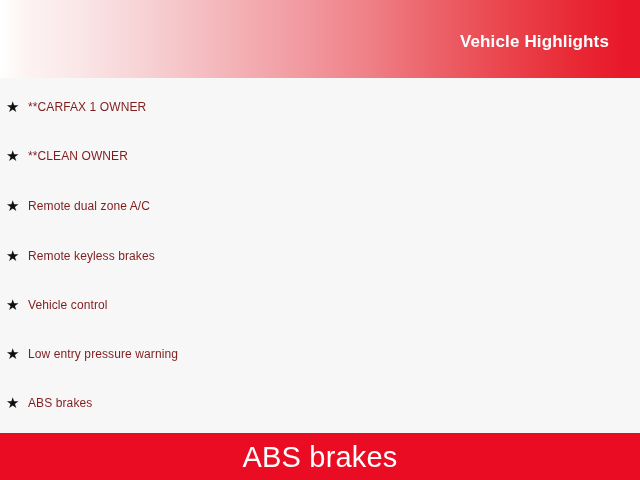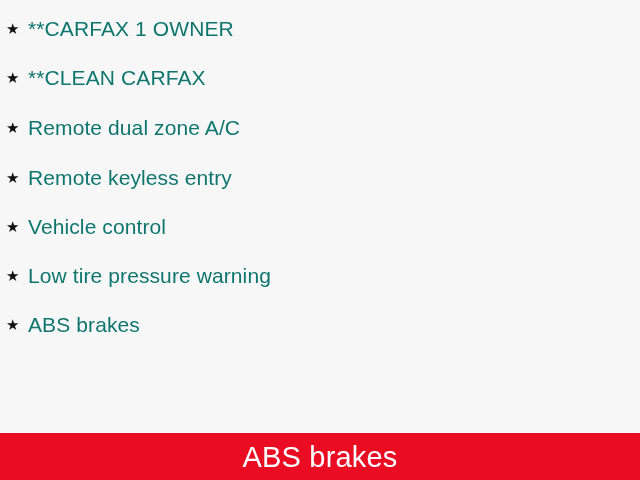--- a/index.html
+++ b/index.html
@@ -96,23 +96,23 @@
     width: 22px;
     color: #101010;
     font-size: 15px;
     line-height: 22px;
     text-align: left;
     font-family: "DejaVu Sans", sans-serif;
   }
 
   .highlight-text {
     flex: 1 1 auto;
-    color: #0f766e;
+    color: #7f1d1d;
     font-family: "Liberation Sans", sans-serif;
-    font-size: 21px;
+    font-size: 12px;
     line-height: 22px;
     letter-spacing: 0.1px;
     white-space: nowrap;
   }
 
   
   .caption-banner {
     position: relative;
     width: 640px;
     height: 47px;
@@ -131,51 +131,54 @@
     line-height: 34px;
     letter-spacing: 0.2px;
     white-space: nowrap;
   }
 </style>
 </head>
 <body>
 
 <div class="vehicle-highlights-card">
 
+  <div class="header-band">
+    <div class="header-title">Vehicle Highlights</div>
+  </div>
 
   <ul class="highlights-list">
 
     <li class="highlight-item">
       <span class="star-bullet">★</span>
       <span class="highlight-text">**CARFAX 1 OWNER</span>
     </li>
 
     <li class="highlight-item">
       <span class="star-bullet">★</span>
-      <span class="highlight-text">**CLEAN CARFAX</span>
+      <span class="highlight-text">**CLEAN OWNER</span>
     </li>
 
     <li class="highlight-item">
       <span class="star-bullet">★</span>
       <span class="highlight-text">Remote dual zone A/C</span>
     </li>
 
     <li class="highlight-item">
       <span class="star-bullet">★</span>
-      <span class="highlight-text">Remote keyless entry</span>
+      <span class="highlight-text">Remote keyless brakes</span>
     </li>
 
     <li class="highlight-item">
       <span class="star-bullet">★</span>
       <span class="highlight-text">Vehicle control</span>
     </li>
 
     <li class="highlight-item">
       <span class="star-bullet">★</span>
-      <span class="highlight-text">Low tire pressure warning</span>
+      <span class="highlight-text">Low entry pressure warning</span>
     </li>
 
     <li class="highlight-item">
       <span class="star-bullet">★</span>
       <span class="highlight-text">ABS brakes</span>
     </li>
 
   </ul>
 
   <div class="caption-banner">

